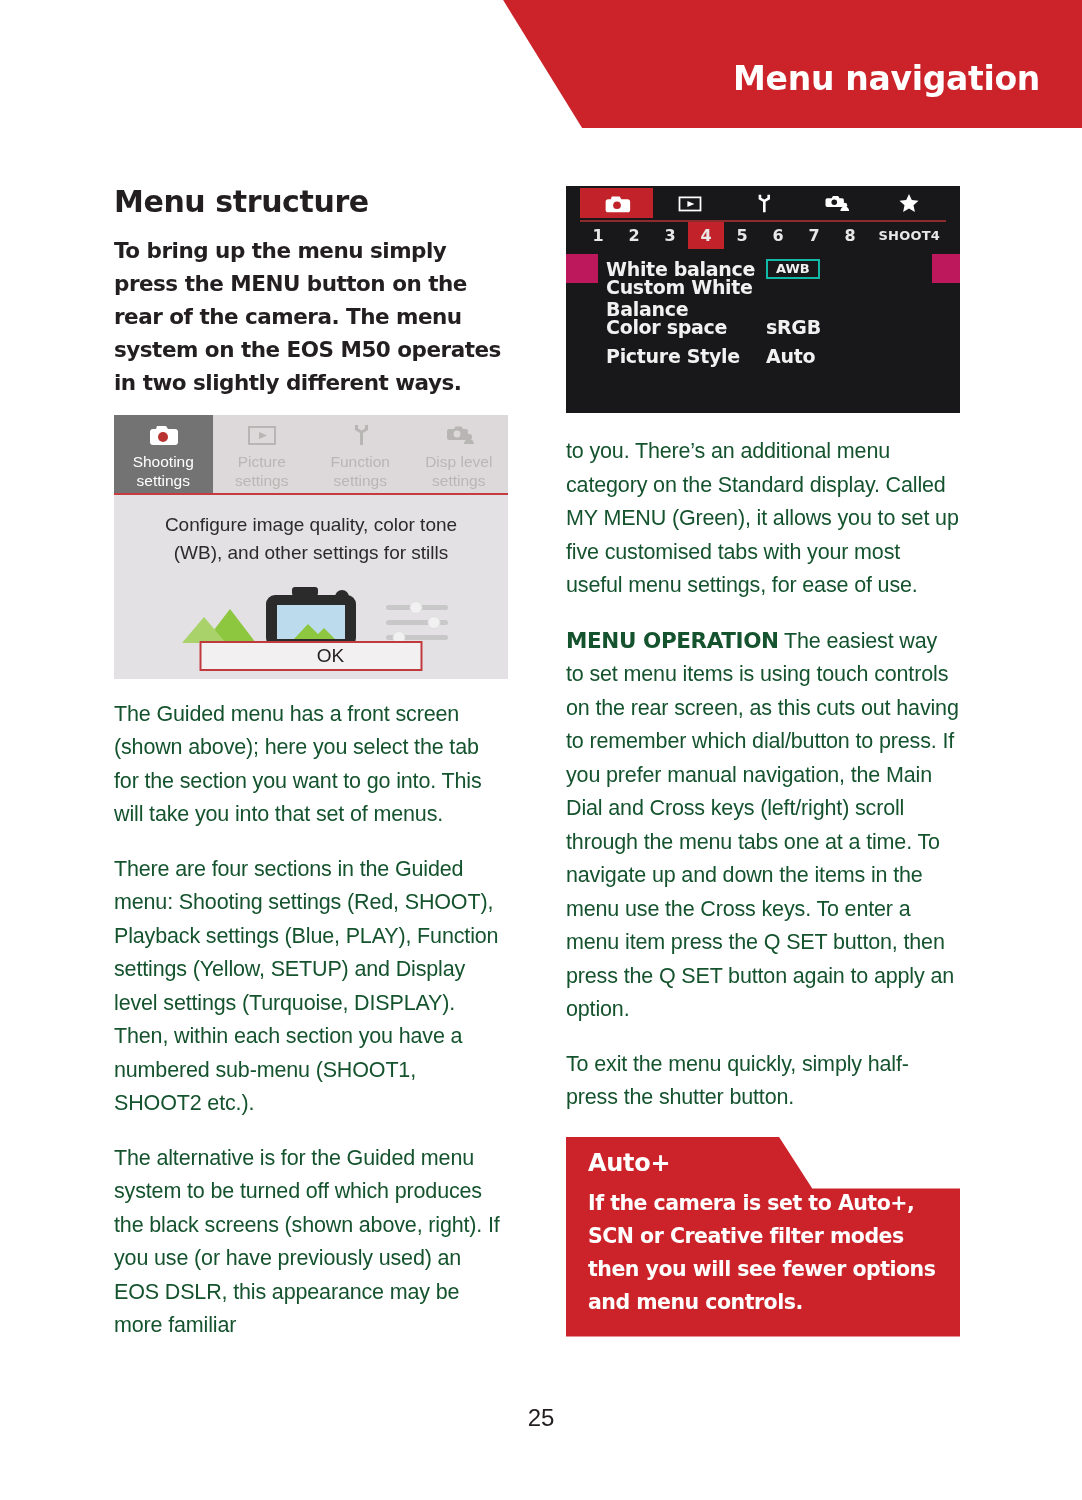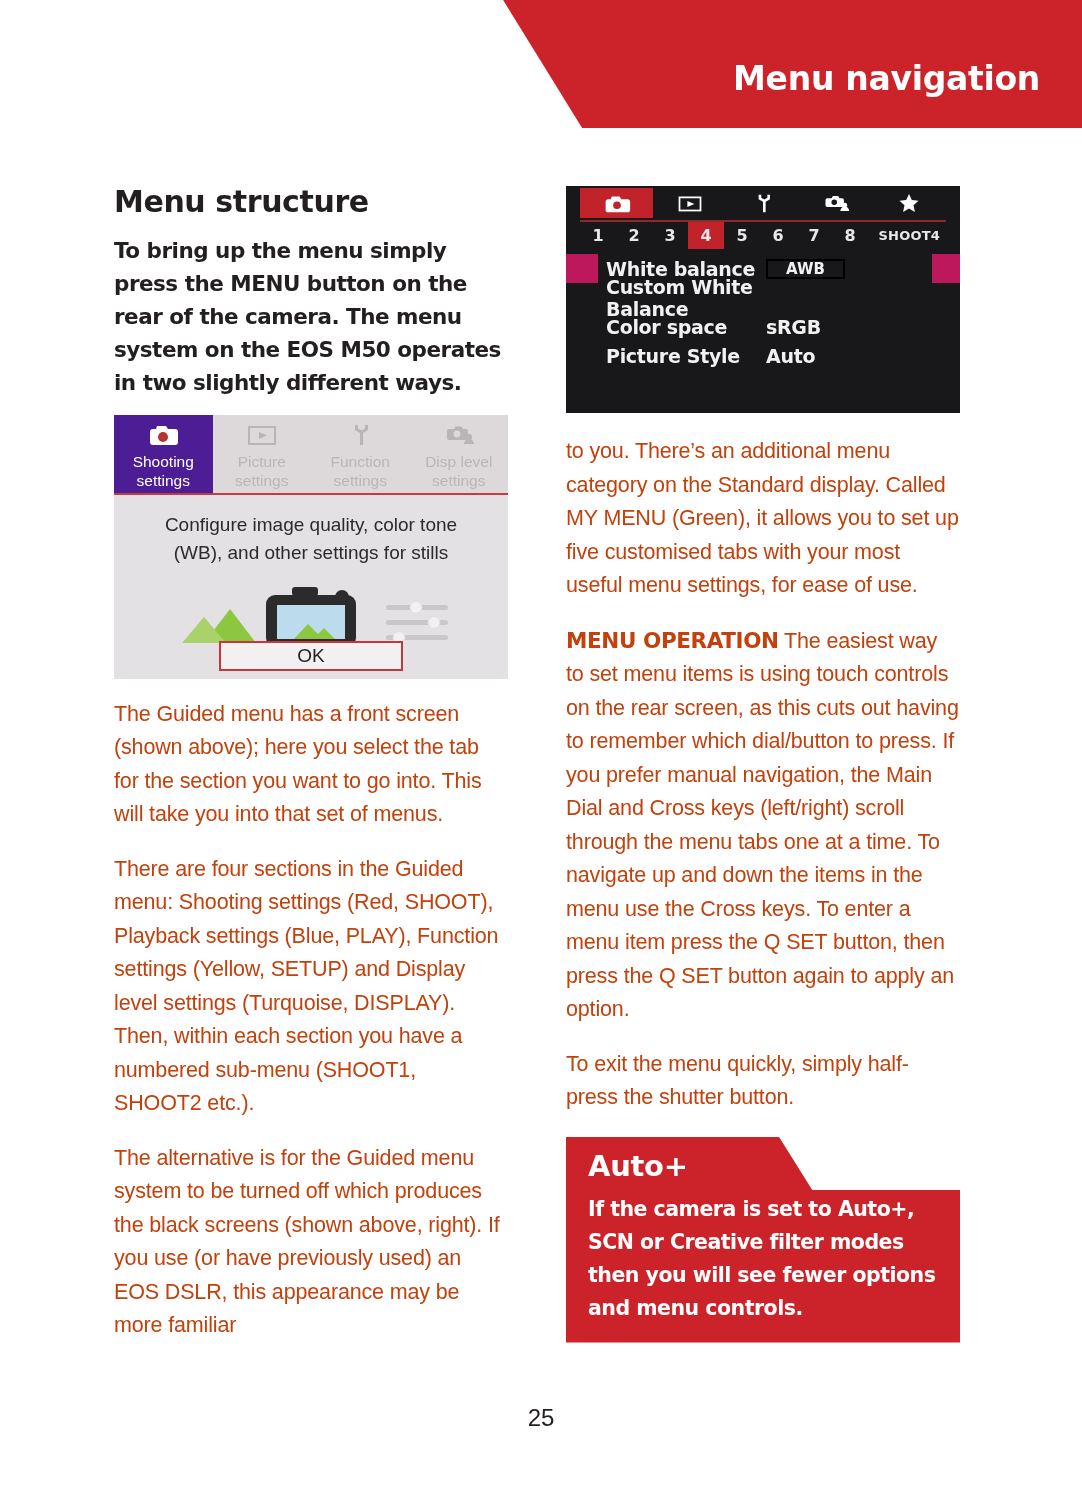--- a/index.html
+++ b/index.html
@@ -57,21 +57,21 @@
     color: #231f20;
     margin: 0 0 16px 0;
     letter-spacing: -0.4px;
     line-height: 1.05;
   }
 
   p.body {
     font-family: "Liberation Sans", sans-serif;
     font-size: 21.5px;
     line-height: 33.5px;
-    color: #c2410c;
+    color: #14532d;
     margin: 0 0 21px 0;
     letter-spacing: -0.15px;
   }
   p.lead {
     font-family: "DejaVu Sans", sans-serif;
     font-weight: bold;
     font-size: 21.5px;
     line-height: 33px;
     letter-spacing: -0.5px;
     color: #231f20;
@@ -98,21 +98,21 @@
     background: #ddd9da;
     border-bottom: 2px solid #c53b3f;
   }
   .g-tab {
     flex: 1;
     position: relative;
     text-align: center;
     padding-top: 5px;
     box-sizing: border-box;
   }
-  .g-tab.active { background: #4c1d95; }
+  .g-tab.active { background: #737373; }
   .g-tab .g-icon {
     height: 30px;
     display: flex;
     align-items: center;
     justify-content: center;
   }
   .g-tab .g-label {
     font-family: "Liberation Sans", sans-serif;
     font-size: 15.5px;
     line-height: 19px;
@@ -141,20 +141,21 @@
     bottom: 8px;
     width: 180px;
     height: 26px;
     border: 2px solid #c0393c;
     background: #f2f0f1;
     color: #231f20;
     font-family: "Liberation Sans", sans-serif;
     font-size: 19px;
     line-height: 26px;
     text-align: center;
+    padding-left: 39px;
   }
 
   
   #black-menu {
     position: relative;
     width: 394px;
     height: 227px;
     background: #18181a;
     margin: 0 0 22px 0;
     overflow: hidden;
@@ -243,45 +244,45 @@
   .bm-value {
     position: relative;
     z-index: 2;
     color: #f1f1f1;
     font-family: "DejaVu Sans", sans-serif;
     font-weight: bold;
     font-size: 19px;
     letter-spacing: -0.3px;
   }
   .bm-value.badge {
-    border: 2px solid #000000;
-    font-size: 15px;
+    border: 2px solid #14b8a6;
+    font-size: 13px;
     line-height: 14px;
-    padding: 1px 18px;
+    padding: 1px 8px;
     letter-spacing: 0;
   }
 
   
   #auto-box {
     position: relative;
     width: 394px;
     margin-top: 22px;
   }
   #auto-box .box-bg {
     position: absolute;
     inset: 0;
     background: #cc2229;
     clip-path: polygon(0% 0%, 54% 0%, 62.5% 26%, 100% 26%, 100% 100%, 0% 100%);
   }
   #auto-title {
     position: relative;
     color: #ffffff;
     font-family: "DejaVu Sans", sans-serif;
     font-weight: bold;
-    font-size: 29px;
+    font-size: 24px;
     padding: 12px 0 6px 22px;
     letter-spacing: -0.3px;
   }
   #auto-text {
     position: relative;
     color: #ffffff;
     font-family: "DejaVu Sans", sans-serif;
     font-weight: bold;
     font-size: 20.5px;
     line-height: 33px;

